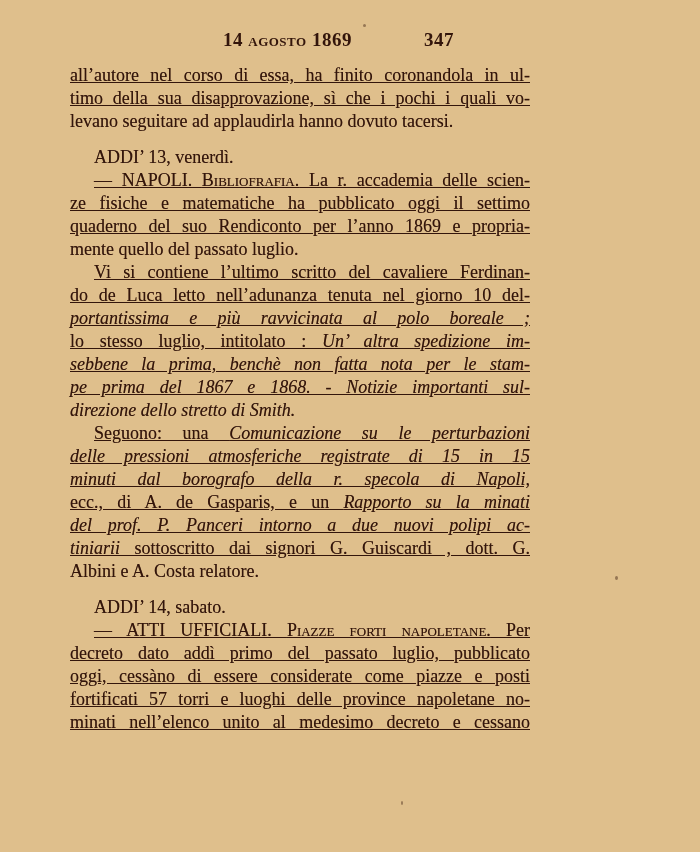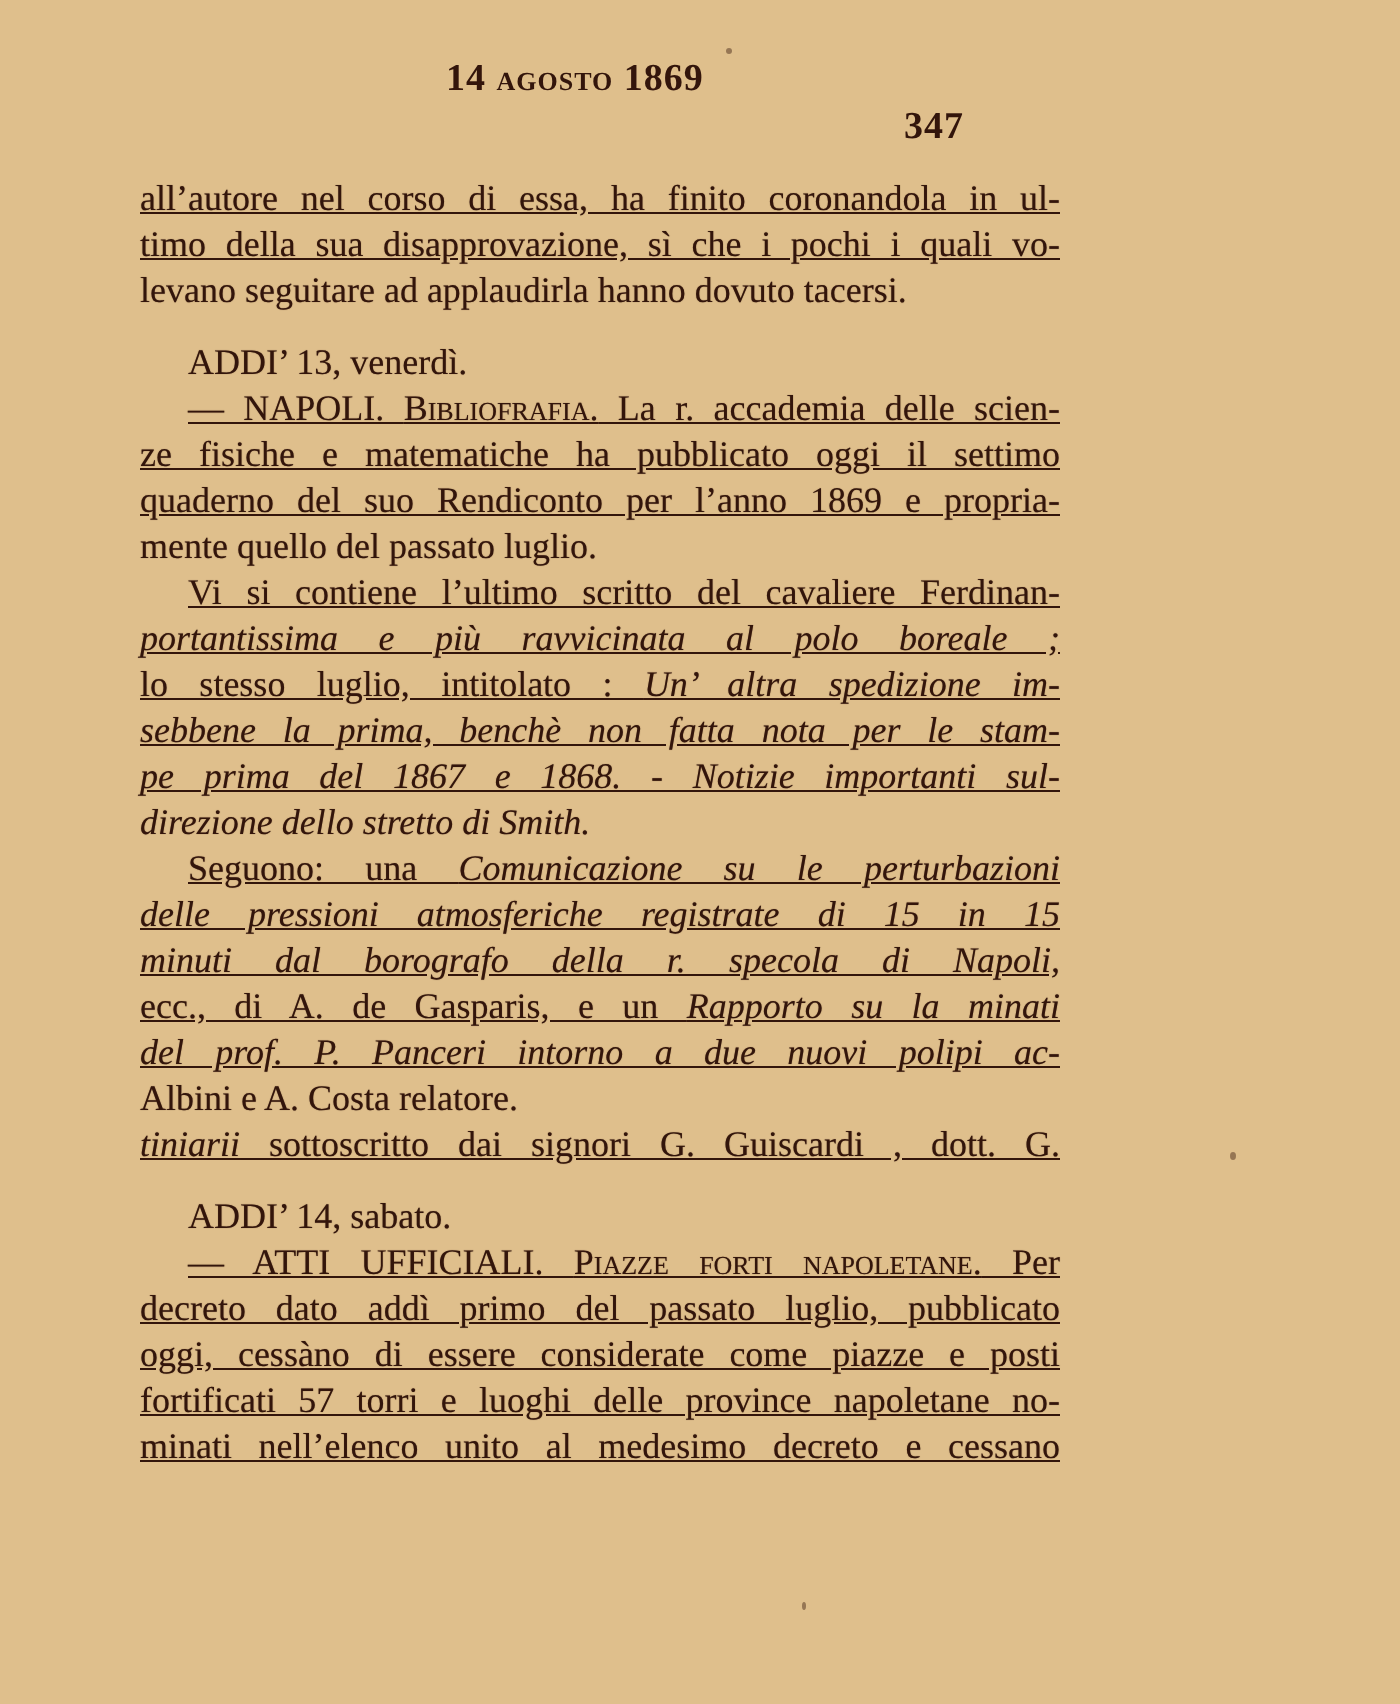--- a/index.html
+++ b/index.html
@@ -21,24 +21,23 @@
     top: 28px;
     width: 460px;
   }
   .header {
     display: flex;
     align-items: baseline;
     font-size: 19px;
     font-weight: bold;
     line-height: 24px;
     letter-spacing: 0.5px;
-    flex-direction: column;
   }
   .header-date { margin-left: 153px; white-space: nowrap; }
-  .header-pageno { margin-left: auto; margin-right: 48px; text-align: center; }
+  .header-pageno { margin-left: auto; margin-right: 76px; text-align: center; }
   .sc { font-variant: small-caps; }
   .page-body {
     margin-top: 12px;
     font-size: 18px;
     line-height: 23px;
     text-shadow: 0 0 0.5px rgba(51, 21, 11, 0.55);
   }
   .para { margin: 0; }
   .heading { margin: 13px 0 0 0; text-indent: 24px; }
   .line {
@@ -79,34 +78,35 @@
       </p>
       <p class="heading">ADDI’ 13, venerdì.</p>
       <p class="para">
         <span class="line just ind"><span class="run-r">— NAPOLI. </span><span class="run-sc">Bibliofrafia.</span><span class="run-r"> La r. accademia delle scien-</span></span>
         <span class="line just"><span class="run-r">ze fisiche e matematiche ha pubblicato oggi il settimo</span></span>
         <span class="line just"><span class="run-r">quaderno del suo Rendiconto per l’anno 1869 e propria-</span></span>
         <span class="line"><span class="run-r">mente quello del passato luglio.</span></span>
       </p>
       <p class="para">
         <span class="line just ind"><span class="run-r">Vi si contiene l’ultimo scritto del cavaliere Ferdinan-</span></span>
+        <span class="line just"><span class="run-r">do de Luca letto nell’adunanza tenuta nel giorno 10 del-</span></span>
         <span class="line just"><span class="run-i">portantissima e più ravvicinata al polo boreale ;</span></span>
         <span class="line just"><span class="run-r">lo stesso luglio, intitolato : </span><span class="run-i">Un’ altra spedizione im-</span></span>
         <span class="line just"><span class="run-i">sebbene la prima, benchè non fatta nota per le stam-</span></span>
         <span class="line just"><span class="run-i">pe prima del 1867 e 1868. - Notizie importanti sul-</span></span>
         <span class="line"><span class="run-i">direzione dello stretto di Smith.</span></span>
       </p>
       <p class="para">
         <span class="line just ind"><span class="run-r">Seguono: una </span><span class="run-i">Comunicazione su le perturbazioni</span></span>
         <span class="line just"><span class="run-i">delle pressioni atmosferiche registrate di 15 in 15</span></span>
         <span class="line just"><span class="run-i">minuti dal borografo della r. specola di Napoli,</span></span>
         <span class="line just"><span class="run-r">ecc., di A. de Gasparis, e un </span><span class="run-i">Rapporto su la minati</span></span>
         <span class="line just"><span class="run-i">del prof. P. Panceri intorno a due nuovi polipi ac-</span></span>
+        <span class="line just"><span class="run-i">tiniarii</span><span class="run-r"> sottoscritto dai signori G. Guiscardi , dott. G.</span></span>
         <span class="line"><span class="run-r">Albini e A. Costa relatore.</span></span>
-        <span class="line just"><span class="run-i">tiniarii</span><span class="run-r"> sottoscritto dai signori G. Guiscardi , dott. G.</span></span>
       </p>
       <p class="heading">ADDI’ 14, sabato.</p>
       <p class="para">
         <span class="line just ind"><span class="run-r">— ATTI UFFICIALI. </span><span class="run-sc">Piazze forti napoletane.</span><span class="run-r"> Per</span></span>
         <span class="line just"><span class="run-r">decreto dato addì primo del passato luglio, pubblicato</span></span>
         <span class="line just"><span class="run-r">oggi, cessàno di essere considerate come piazze e posti</span></span>
         <span class="line just"><span class="run-r">fortificati 57 torri e luoghi delle province napoletane no-</span></span>
         <span class="line just"><span class="run-r">minati nell’elenco unito al medesimo decreto e cessano</span></span>
       </p>
     </div>

